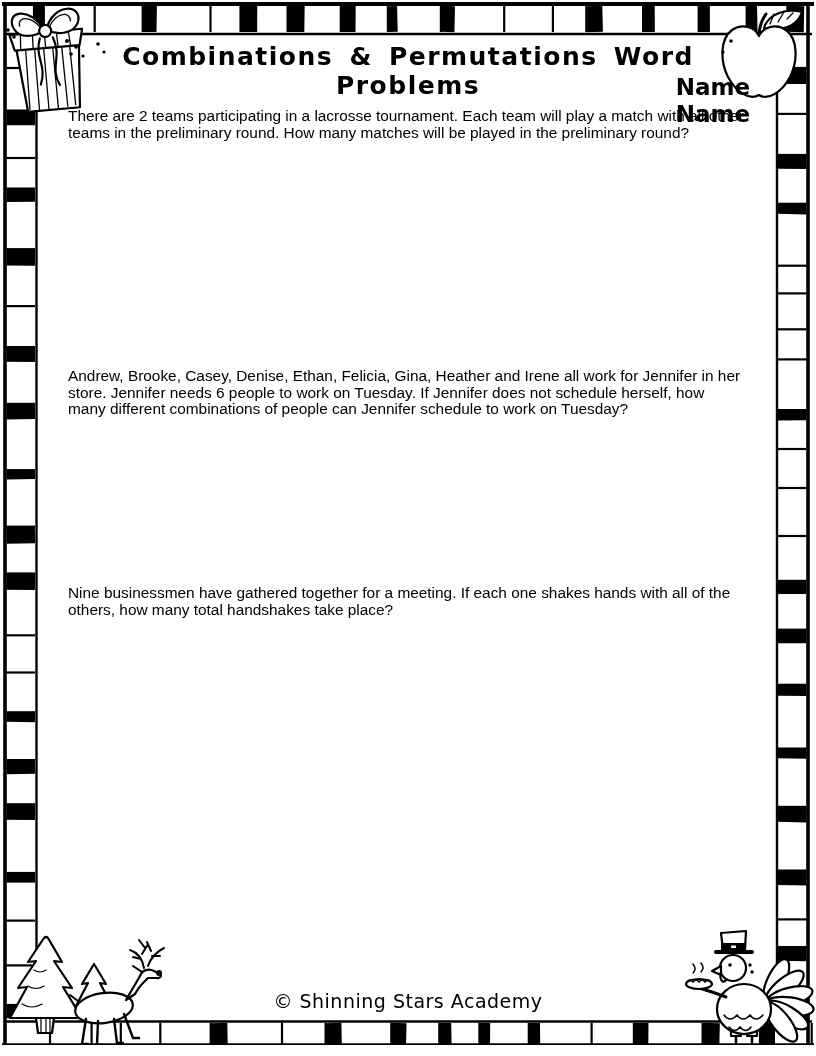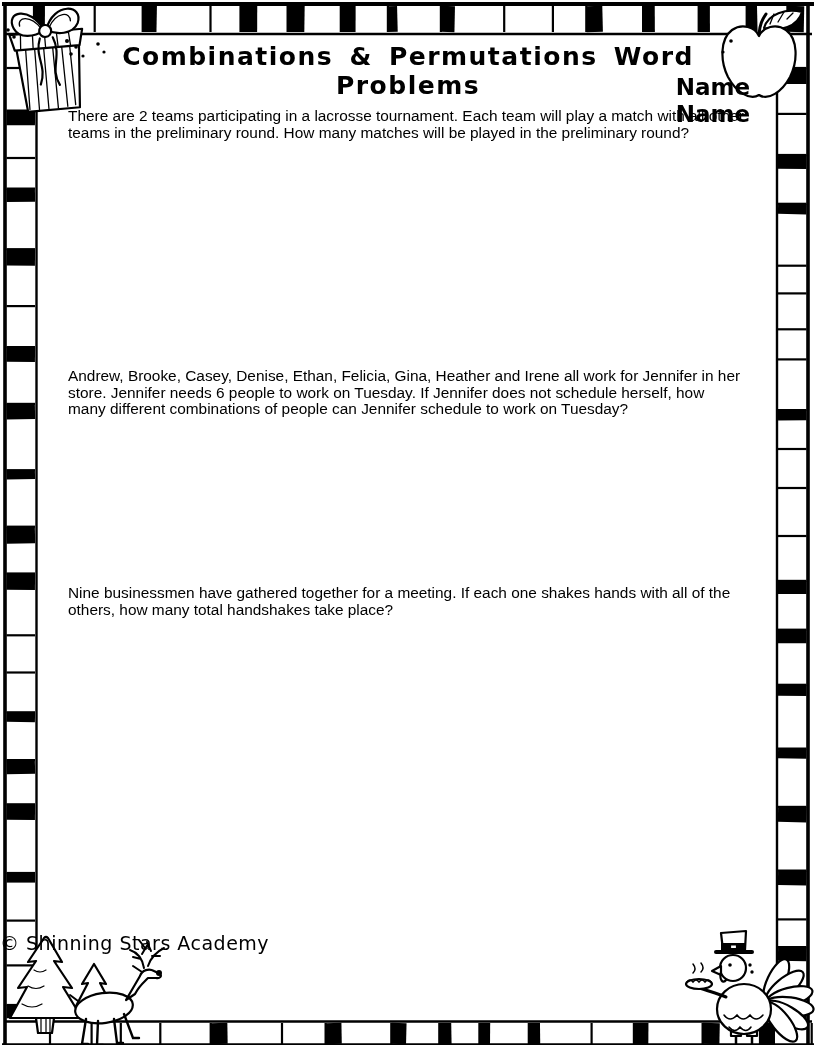--- a/index.html
+++ b/index.html
@@ -14,21 +14,21 @@
   .nd-label{white-space:nowrap;line-height:1;padding-bottom:2px;}
   .nd-line{flex:1;border-bottom:2.2px solid #000;height:24px;margin:0 6px 0 2px;}
   .nd-line.date{flex:0.92;margin-left:10px;}
   .nd-gap{width:14px;}
   .problem{position:absolute;left:68px;width:676px;font-size:15.4px;line-height:1.08;
            font-family:"Liberation Sans",sans-serif;}
   .p1{top:108px;} .p2{top:331px;margin-top:37px;} .p3{top:557px;margin-top:28px;} .p4{top:782px;}
   .workspace{position:absolute;left:68px;width:676px;}
   .w1{top:165px;height:160px;} .w2{top:410px;height:140px;}
   .w3{top:597px;height:178px;} .w4{top:822px;height:160px;}
-  .footer{position:absolute;top:932px;left:0;right:0;text-align:left;
+  .footer{position:absolute;top:990px;left:0;right:0;text-align:center;
           font-family:"DejaVu Sans","Liberation Sans",sans-serif;font-size:19px;letter-spacing:0.5px;}
   svg .art{fill:#fff;stroke:#000;stroke-width:2.2;stroke-linejoin:round;stroke-linecap:round;}
   svg .ln{fill:none;stroke:#000;stroke-linecap:round;}
 </style>
 </head>
 <body>
 
 <div class="sheet">
 
   <svg class="border-layer" width="816" height="1056" viewBox="0 0 816 1056" xmlns="http://www.w3.org/2000/svg">

